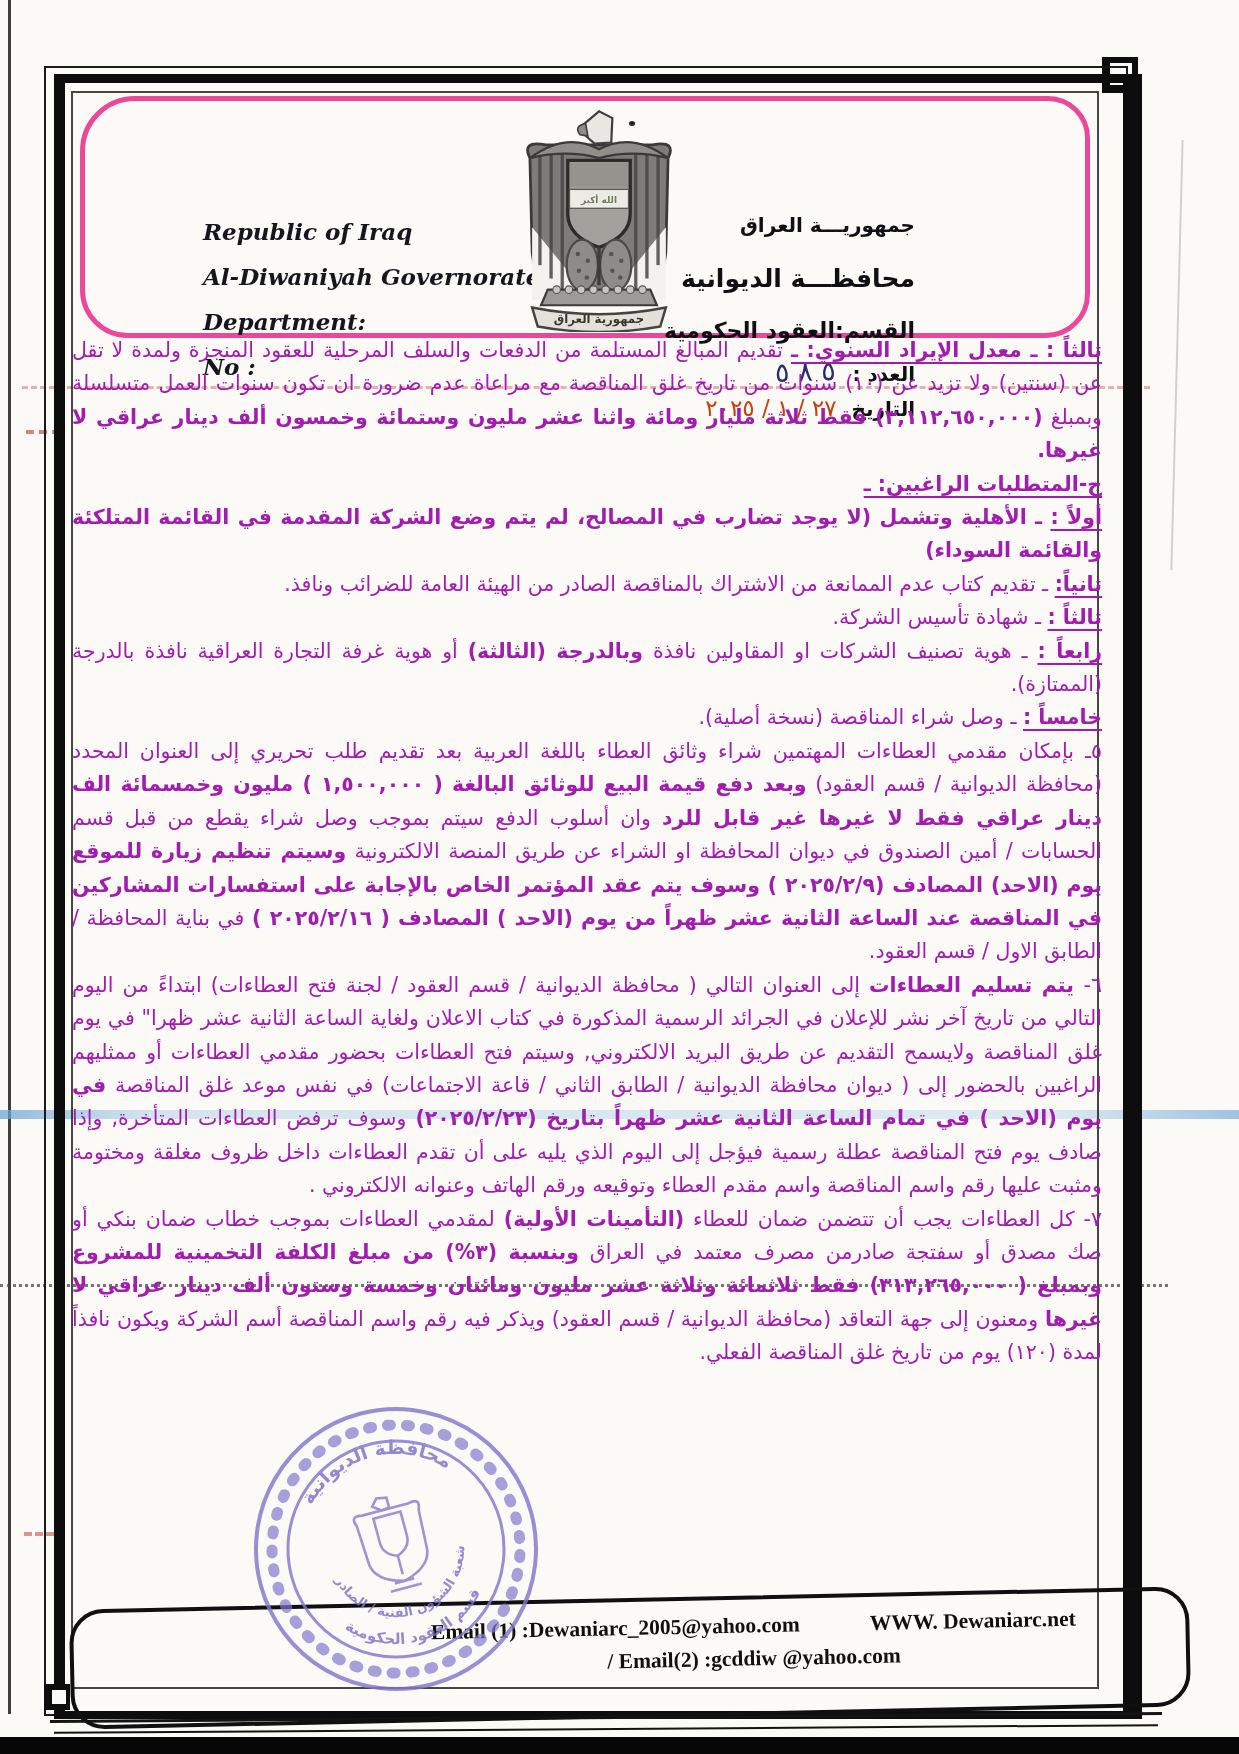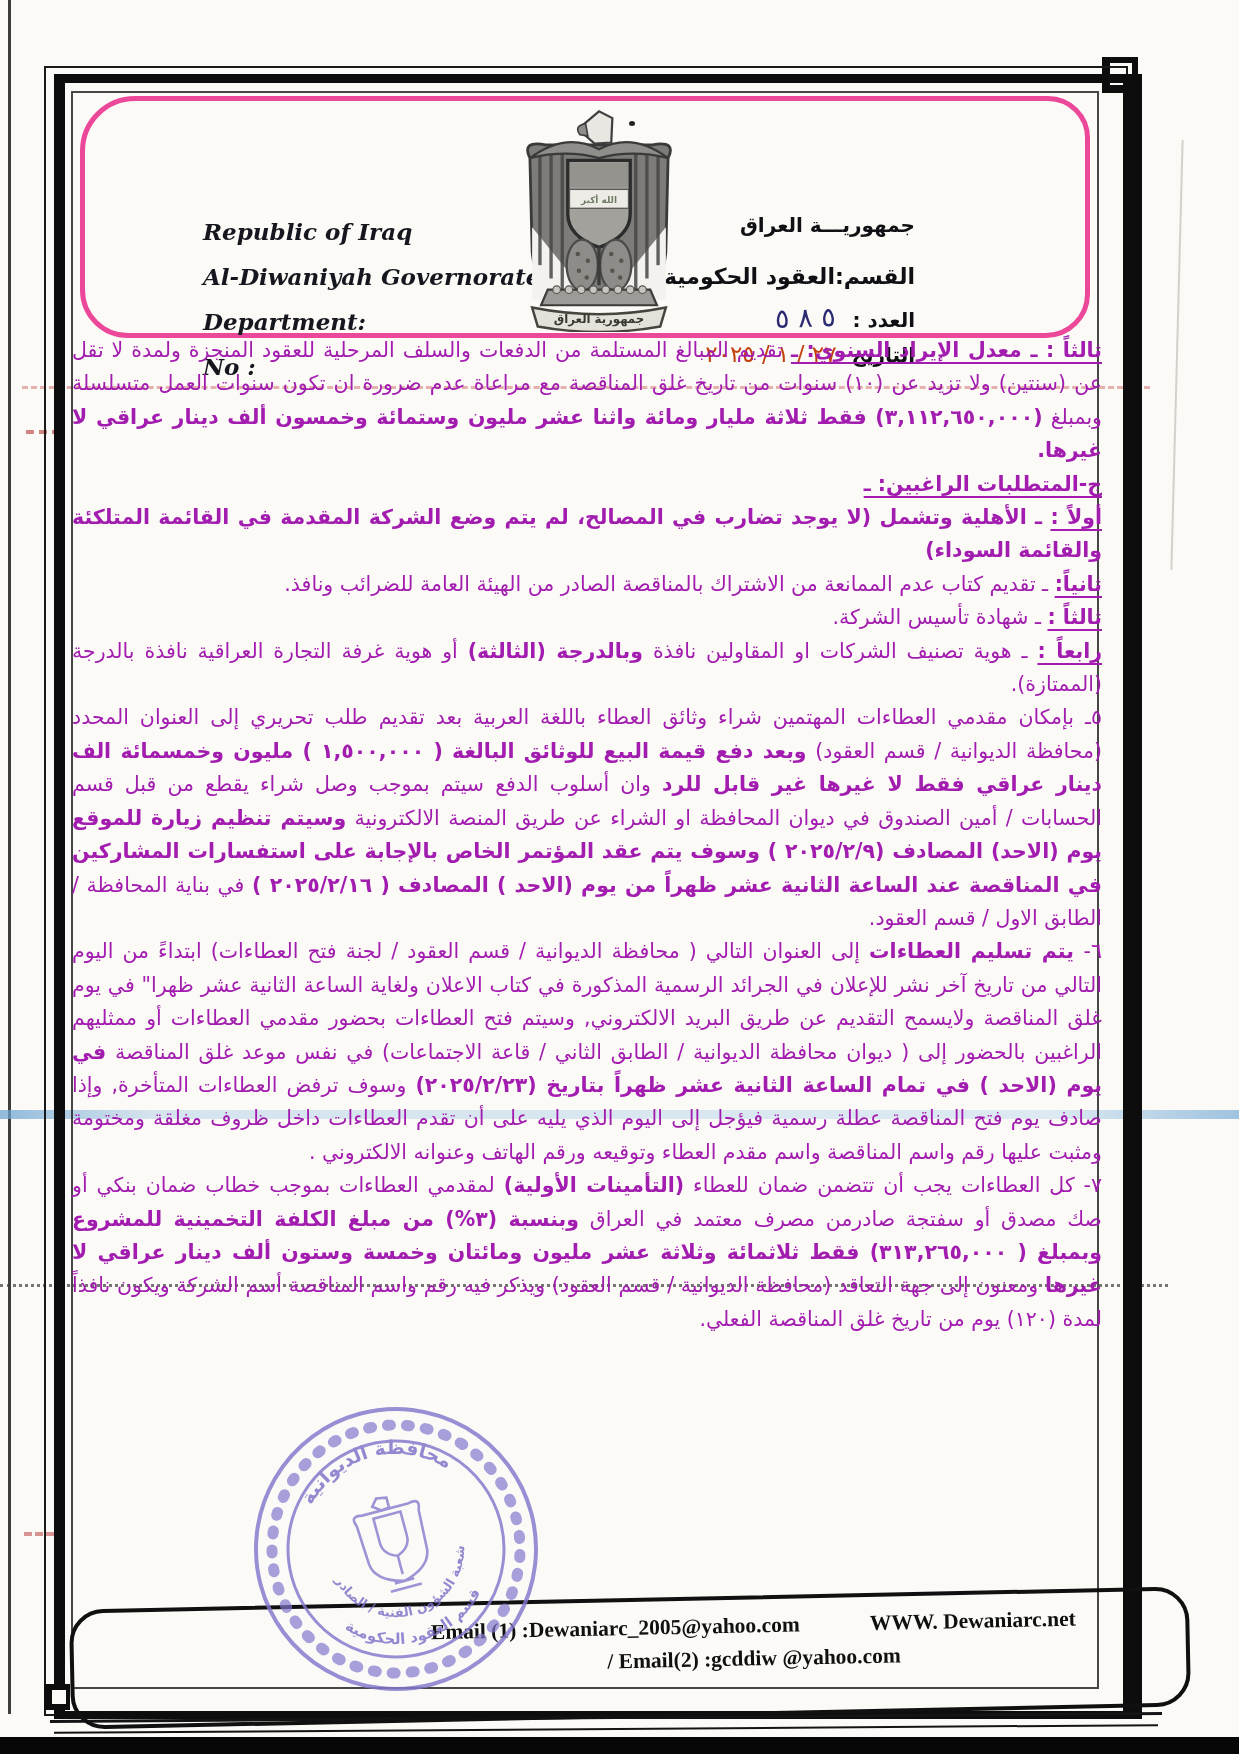--- a/index.html
+++ b/index.html
@@ -86,20 +86,21 @@
 <div class="lh-box">
   <div class="lh-en">
     <div class="row">Republic of Iraq</div>
     <div class="row">Al-Diwaniyah Governorate</div>
     <div class="row">Department:</div>
     <div class="row">No :</div>
   </div>
 
   <div class="lh-ar">
     <div class="r1">جمهوريـــة العراق</div>
+    <div class="r2">محافظـــة الديوانية</div>
     <div class="r3">القسم:العقود الحكومية</div>
     <div class="r4">
       <span>العدد :</span>
       <span class="hand-num">٥ ٨ ٥</span>
     </div>
     <div class="r5">
       <span>التاريخ</span>
       <span class="hand-date">٢٧ / ١ / ٢٠٢٥</span>
     </div>
   </div>
@@ -176,20 +177,23 @@
     <span class="b u">أولاً :</span><span class="b"> ـ الأهلية وتشمل (لا يوجد تضارب في المصالح، لم يتم وضع الشركة المقدمة في القائمة المتلكئة والقائمة السوداء)</span>
   </p>
   <p>
     <span class="b u">ثانياً:</span><span> ـ تقديم كتاب عدم الممانعة من الاشتراك بالمناقصة الصادر من الهيئة العامة للضرائب ونافذ.</span>
   </p>
   <p>
     <span class="b u">ثالثاً :</span><span> ـ شهادة تأسيس الشركة.</span>
   </p>
   <p>
     <span class="b u">رابعاً :</span><span> ـ هوية تصنيف الشركات او المقاولين نافذة </span><span class="b">وبالدرجة (الثالثة)</span><span> أو هوية غرفة التجارة العراقية نافذة بالدرجة (الممتازة).</span>
+  </p>
+  <p>
+    <span class="b u">خامساً :</span><span> ـ وصل شراء المناقصة (نسخة أصلية).</span>
   </p>
   <p>
     <span>٥ـ</span><span> بإمكان مقدمي العطاءات المهتمين شراء وثائق العطاء باللغة العربية بعد تقديم طلب تحريري إلى العنوان المحدد (محافظة الديوانية / قسم العقود) </span><span class="b">وبعد دفع قيمة البيع للوثائق البالغة ( ١,٥٠٠,٠٠٠ ) مليون وخمسمائة الف دينار عراقي فقط لا غيرها غير قابل للرد</span><span> وان أسلوب الدفع سيتم بموجب وصل شراء يقطع من قبل قسم الحسابات / أمين الصندوق في ديوان المحافظة او الشراء عن طريق المنصة الالكترونية </span><span class="b">وسيتم تنظيم زيارة للموقع يوم (الاحد) المصادف (٢٠٢٥/٢/٩ ) وسوف يتم عقد المؤتمر الخاص بالإجابة على استفسارات المشاركين في المناقصة عند الساعة الثانية عشر ظهراً من يوم (الاحد ) المصادف ( ٢٠٢٥/٢/١٦ )</span><span> في بناية المحافظة / الطابق الاول / قسم العقود.</span>
   </p>
   <p>
     <span>٦-</span><span class="b"> يتم تسليم العطاءات</span><span> إلى العنوان التالي ( محافظة الديوانية / قسم العقود / لجنة فتح العطاءات) ابتداءً من اليوم التالي من تاريخ آخر نشر للإعلان في الجرائد الرسمية المذكورة في كتاب الاعلان ولغاية الساعة الثانية عشر ظهرا" في يوم غلق المناقصة ولايسمح التقديم عن طريق البريد الالكتروني, وسيتم فتح العطاءات بحضور مقدمي العطاءات أو ممثليهم الراغبين بالحضور إلى ( ديوان محافظة الديوانية / الطابق الثاني / قاعة الاجتماعات) في نفس موعد غلق المناقصة </span><span class="b">في يوم (الاحد ) في تمام الساعة الثانية عشر ظهراً بتاريخ (٢٠٢٥/٢/٢٣)</span><span> وسوف ترفض العطاءات المتأخرة, وإذا صادف يوم فتح المناقصة عطلة رسمية فيؤجل إلى اليوم الذي يليه على أن تقدم العطاءات داخل ظروف مغلقة ومختومة ومثبت عليها رقم واسم المناقصة واسم مقدم العطاء وتوقيعه ورقم الهاتف وعنوانه الالكتروني .</span>
   </p>
   <p>
     <span>٧-</span><span> كل العطاءات يجب أن تتضمن ضمان للعطاء </span><span class="b">(التأمينات الأولية)</span><span> لمقدمي العطاءات بموجب خطاب ضمان بنكي أو صك مصدق أو سفتجة صادرمن مصرف معتمد في العراق </span><span class="b">وبنسبة (٣%) من مبلغ الكلفة التخمينية للمشروع وبمبلغ ( ٣١٣,٢٦٥,٠٠٠) فقط ثلاثمائة وثلاثة عشر مليون ومائتان وخمسة وستون ألف دينار عراقي لا غيرها</span><span> ومعنون إلى جهة التعاقد (محافظة الديوانية / قسم العقود) ويذكر فيه رقم واسم المناقصة أسم الشركة ويكون نافذاً لمدة (١٢٠) يوم من تاريخ غلق المناقصة الفعلي.</span>
   </p>

